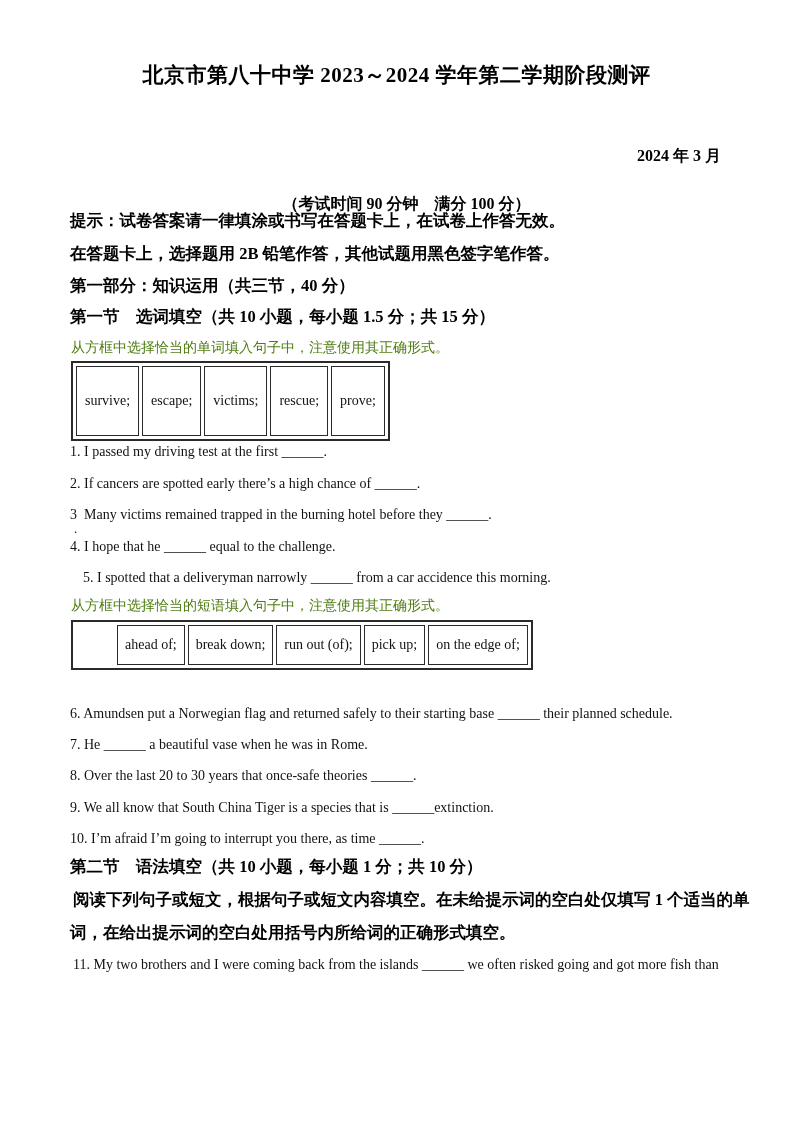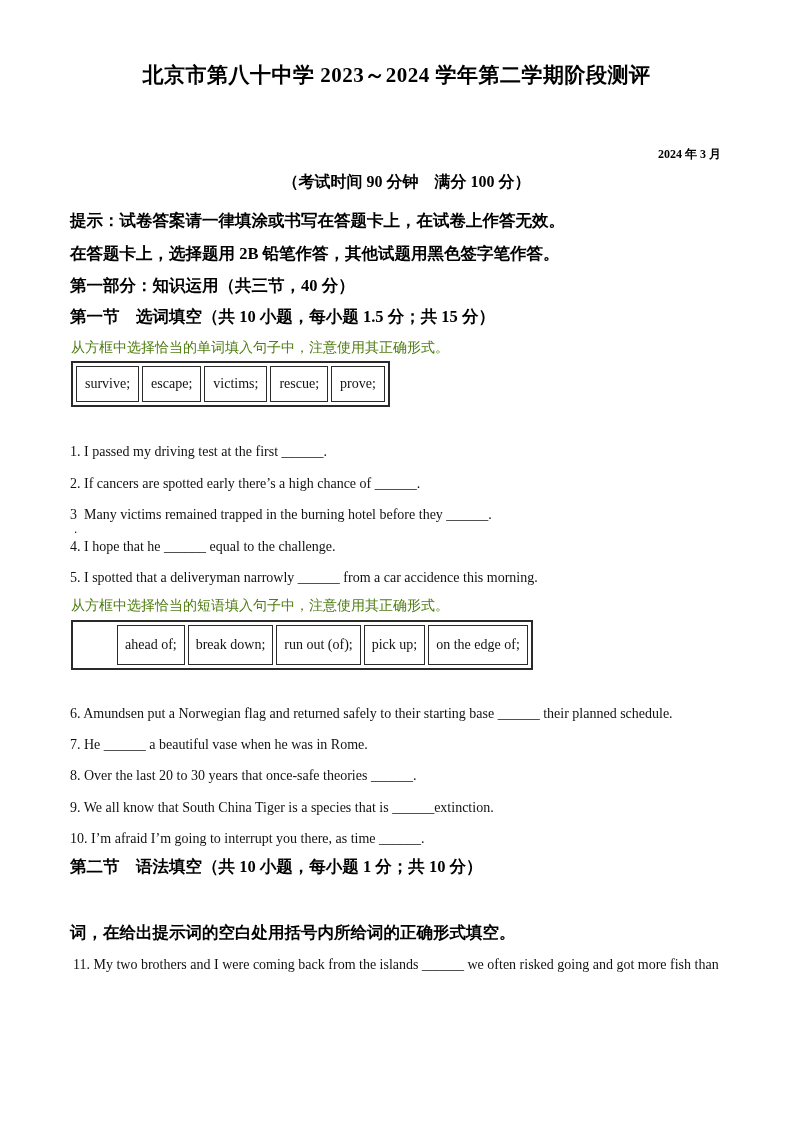--- a/index.html
+++ b/index.html
@@ -24,21 +24,21 @@
     font-weight: 700;
     letter-spacing: 0.5px;
   }
   .subject {
     font-size: 20px;
     font-weight: 700;
     letter-spacing: 1px;
   }
   .date {
     right: 72px;
-    font-size: 12px;
+    font-size: 16px;
     font-weight: 700;
   }
   .exam-info {
     font-size: 16px;
     font-weight: 700;
   }
   .cn-bold {
     left: 70px;
     font-size: 16.5px;
     font-weight: 700;
@@ -61,42 +61,42 @@
     border-collapse: separate;
     border-spacing: 3px;
   }
   .bank td {
     border: 1px solid #2a2a2a;
     font-size: 14px;
     color: #111111;
     text-align: center;
     white-space: pre;
   }
-  .bank.words td { padding: 9px 8px; margin-top: 12px; }
+  .bank.words td { padding: 26px 8px; margin-top: 12px; }
   .bank.phrases td { padding: 11px 7px; }
   .stray {
     font-size: 13px;
     color: #111111;
   }
   .footer {
     font-size: 13.5px;
     color: #0f172a;
   }
 </style>
 </head>
 <body>
 
 <div class="page">
 
   <div class="abs center title" style="top:61px;">北京市第八十中学 2023～2024 学年第二学期阶段测评</div>
 
 
   <div class="abs date" style="top:146px;">2024 年 3 月</div>
 
-  <div class="abs center exam-info" style="top:172px;padding-left:20px;">（考试时间 90 分钟　满分 100 分）</div>
+  <div class="abs center exam-info" style="top:194px;padding-left:20px;">（考试时间 90 分钟　满分 100 分）</div>
 
   <div class="abs cn-bold" style="top:210px;">提示：试卷答案请一律填涂或书写在答题卡上，在试卷上作答无效。</div>
 
   <div class="abs cn-bold" style="top:243px;">在答题卡上，选择题用 2B 铅笔作答，其他试题用黑色签字笔作答。</div>
 
   <div class="abs cn-bold" style="top:275px;">第一部分：知识运用（共三节，40 分）</div>
 
   <div class="abs cn-bold" style="top:306px;">第一节　选词填空（共 10 小题，每小题 1.5 分；共 15 分）</div>
 
   <div class="abs cn-lead" style="top:339px;">从方框中选择恰当的单词填入句子中，注意使用其正确形式。</div>
@@ -116,21 +116,21 @@
   <div class="abs q" style="top:444px;">1. I passed my driving test at the first ______.</div>
 
   <div class="abs q" style="top:476px;">2. If cancers are spotted early there’s a high chance of ______.</div>
 
   <div class="abs q" style="top:507px;">3  Many victims remained trapped in the burning hotel before they ______.</div>
 
   <div class="abs stray" style="top:521px; left:74px;">.</div>
 
   <div class="abs q" style="top:539px;">4. I hope that he ______ equal to the challenge.</div>
 
-  <div class="abs q" style="top:570px;">5. I spotted that a deliveryman narrowly ______ from a car accidence this morning.</div>
+  <div class="abs q" style="top:570px;margin-left:13px;">5. I spotted that a deliveryman narrowly ______ from a car accidence this morning.</div>
 
   <div class="abs cn-lead" style="top:597px;">从方框中选择恰当的短语填入句子中，注意使用其正确形式。</div>
 
   <table class="bank phrases" style="top:620px;padding-left:41px;">
     <tbody>
         <tr>
       <td>ahead of;</td>
       <td>break down;</td>
       <td>run out (of);</td>
       <td>pick up;</td>
@@ -144,20 +144,21 @@
   <div class="abs q" style="top:737px;">7. He ______ a beautiful vase when he was in Rome.</div>
 
   <div class="abs q" style="top:768px;">8. Over the last 20 to 30 years that once-safe theories ______.</div>
 
   <div class="abs q" style="top:800px;">9. We all know that South China Tiger is a species that is ______extinction.</div>
 
   <div class="abs q" style="top:831px;">10. I’m afraid I’m going to interrupt you there, as time ______.</div>
 
   <div class="abs cn-bold" style="top:856px;">第二节　语法填空（共 10 小题，每小题 1 分；共 10 分）</div>
 
+  <div class="abs cn-bold" style="top:889px; left:73px;">阅读下列句子或短文，根据句子或短文内容填空。在未给提示词的空白处仅填写 1 个适当的单</div>
 
   <div class="abs cn-bold" style="top:922px;">词，在给出提示词的空白处用括号内所给词的正确形式填空。</div>
 
   <div class="abs q" style="top:957px; left:73px;">11. My two brothers and I were coming back from the islands ______ we often risked going and got more fish than</div>
 
   <div class="abs q" style="top:989px;">others.（用适当的词填空）</div>
 
   <div class="abs center footer" style="top:1083px;">第 1页/共 10页</div>
 
 </div>

